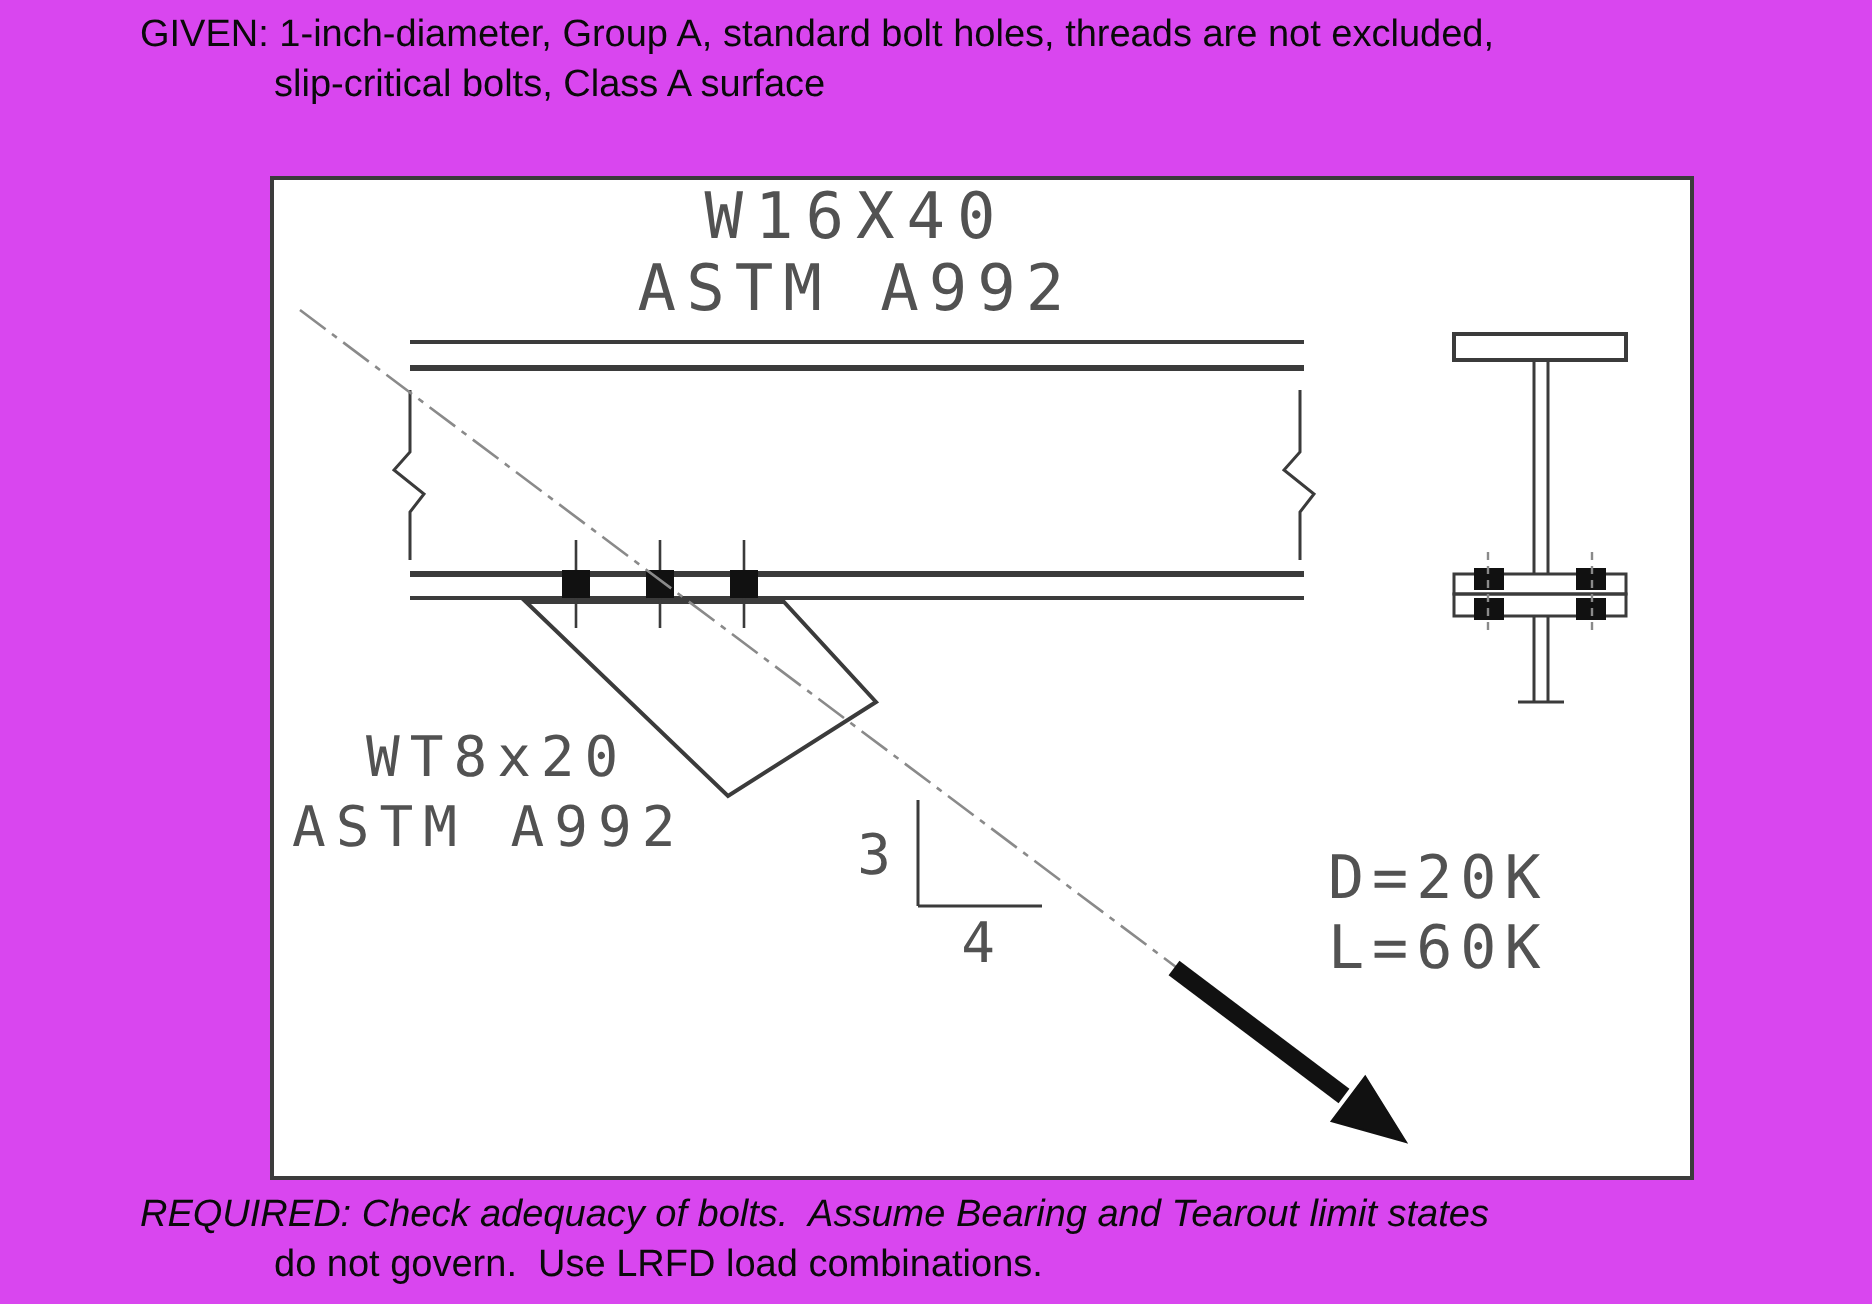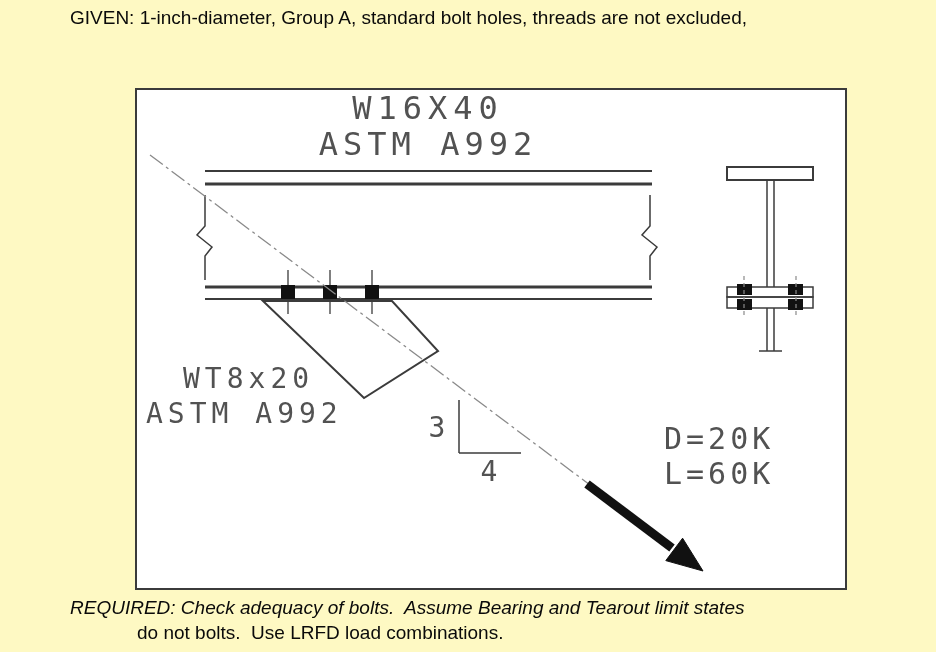--- a/index.html
+++ b/index.html
@@ -1,17 +1,17 @@
 <!DOCTYPE html>
 <html><head>
 <meta charset="utf-8">
 <style>
   html,body { margin:0; padding:0; background:#ffffff; }
   .page {
-    position:relative; width:936px; height:652px; background:#fef9c3;
+    position:relative; width:936px; height:652px; background:#d946ef;
     font-family:"Liberation Sans", sans-serif; overflow:hidden;
   }
   .text-line { position:absolute; font-size:19px; color:#0a0a0a; white-space:pre; }
   .given-1 { left:70px;  top:7px; }
   .given-2 { left:137px; top:32px; }
   .req-1   { left:70px;  top:597px;font-style:italic; }
   .req-2   { left:137px; top:622px; }
   .figure-box {
     position:absolute; left:135px; top:88px; width:708px; height:498px;
     border:2px solid #3b3b3b; background:#ffffff;
@@ -23,20 +23,21 @@
   }
   .ln   { stroke:#3b3b3b; fill:none; }
   .ctr  { stroke:#8a8a8a; fill:none; }
 </style>
 </head>
 <body>
 
 <div class="page">
 
   <div class="text-line given-1">GIVEN: 1-inch-diameter, Group A, standard bolt holes, threads are not excluded,</div>
+  <div class="text-line given-2">slip-critical bolts, Class A surface</div>
 
   <div class="figure-box"></div>
 
   <svg class="drawing" width="936" height="652" viewBox="0 0 936 652">
 
     <g>
       <line class="ln" x1="205" y1="171" x2="652" y2="171" stroke-width="2"></line>
       <line class="ln" x1="205" y1="184" x2="652" y2="184" stroke-width="3"></line>
       <line class="ln" x1="205" y1="287" x2="652" y2="287" stroke-width="3"></line>
       <line class="ln" x1="205" y1="299" x2="652" y2="299" stroke-width="2"></line>
@@ -92,15 +93,15 @@
     <text class="cad" x="428" y="155" font-size="32" letter-spacing="5" text-anchor="middle">ASTM A992</text>
     <text class="cad" x="183" y="388" font-size="28" letter-spacing="5">WT8x20</text>
     <text class="cad" x="146" y="423" font-size="28" letter-spacing="5">ASTM A992</text>
     <text class="cad" x="437" y="437" font-size="28" text-anchor="middle">3</text>
     <text class="cad" x="489" y="481" font-size="28" text-anchor="middle">4</text>
     <text class="cad" x="664" y="449" font-size="30" letter-spacing="4">D=20K</text>
     <text class="cad" x="664" y="484" font-size="30" letter-spacing="4">L=60K</text>
   </svg>
 
   <div class="text-line req-1">REQUIRED: Check adequacy of bolts.  Assume Bearing and Tearout limit states</div>
-  <div class="text-line req-2">do not bolts.  Use LRFD load combinations.</div>
+  <div class="text-line req-2">do not govern.  Use LRFD load combinations.</div>
 
 </div>
 
 </body></html>

